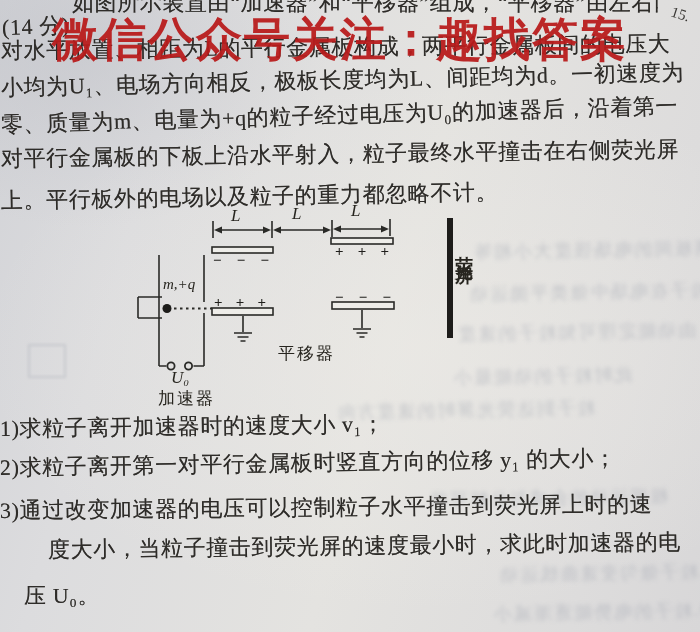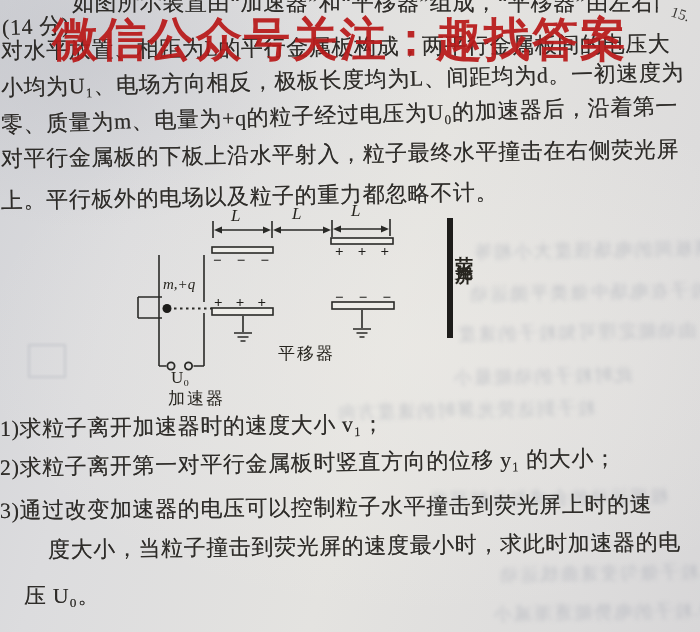--- a/index.html
+++ b/index.html
@@ -40,22 +40,22 @@
   .side-num{
     position:absolute;left:671px;top:6px;font-size:15px;color:#3a3835;
     transform:rotate(18deg);
   }
   
   .diagram-svg{position:absolute;left:125px;top:205px;}
   .dlabel{position:absolute;white-space:nowrap;color:#27251f;}
   .lbl-L{font-style:italic;font-size:17px;font-family:"Liberation Serif",serif;}
   .lblL1{left:231px;top:206px;} .lblL2{left:292px;top:204px;} .lblL3{left:351px;top:201px;}
   .lbl-mq{left:163px;top:276px;font-style:italic;font-size:15px;}
-  .lbl-u0{left:171px;top:368px;font-size:17px;text-align:right;}
-  .lbl-acc{left:158px;top:387px;font-size:17px;letter-spacing:2px;margin-left:10px;}
+  .lbl-u0{left:171px;top:368px;font-style:italic;font-size:17px;text-align:right;}
+  .lbl-acc{left:158px;top:387px;font-size:17px;letter-spacing:2px;}
   .lbl-trans{left:278px;top:342px;font-size:17px;letter-spacing:2px;}
   .lbl-screen{
     left:452px;top:241px;font-size:18px;writing-mode:vertical-rl;
     letter-spacing:6px;font-weight:600;
   }
   .signs{position:absolute;display:flex;justify-content:space-between;
     font-size:15px;font-weight:600;color:#1f1e1b;line-height:1;}
   .r1t{left:213px;top:253px;width:56px;}
   .r1b{left:214px;top:295px;width:52px;}
   .r2t{left:335px;top:244px;width:54px;}

